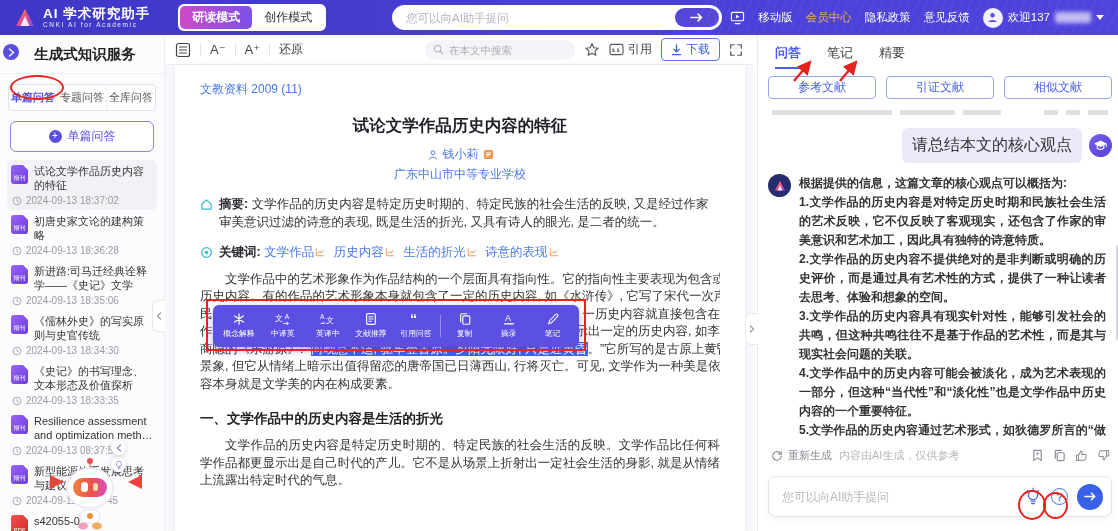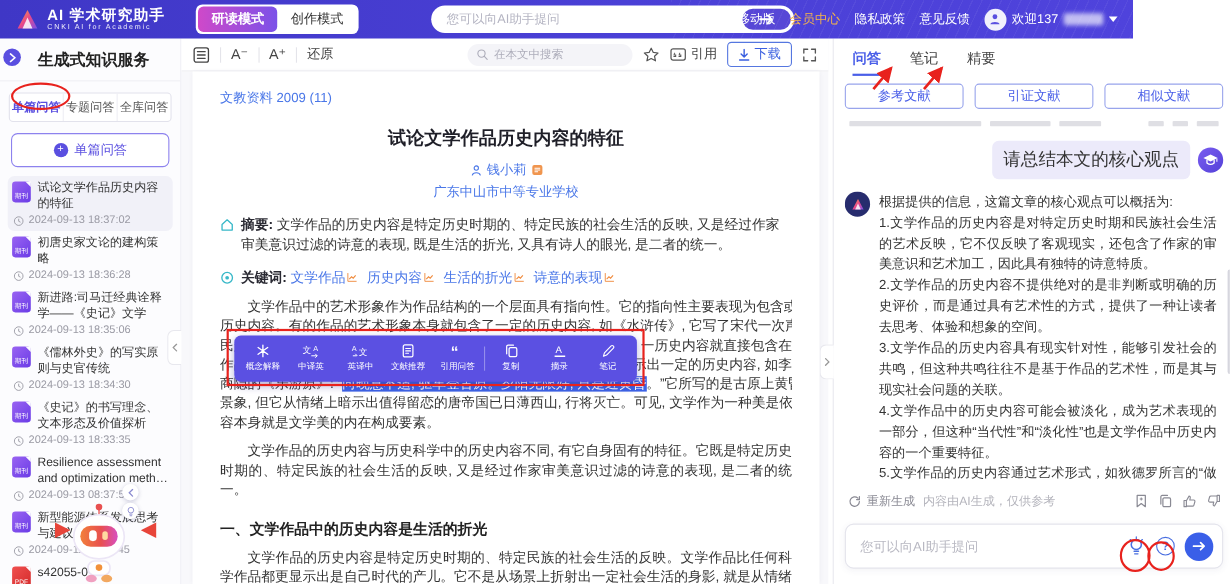--- a/index.html
+++ b/index.html
@@ -1,19 +1,19 @@
 <!DOCTYPE html>
 <html><head>
 <meta charset="utf-8">
 <style>
   * { margin:0; padding:0; box-sizing:border-box; }
   html,body { width:1118px; height:531px; overflow:hidden; font-family:"Liberation Sans","DejaVu Sans",sans-serif; background:#fff; position:relative; }
 
   
-  .topbar { position:absolute; left:0; top:0; width:1030px; height:35px;
+  .topbar { position:absolute; left:0; top:0; width:1118px; height:35px;
     background:linear-gradient(90deg,#3f37c6 0%,#4a40d6 55%,#4f43dc 100%);
     display:flex; align-items:center; padding:0 14px; color:#fff; z-index:10; }
   .topbar::after { content:""; position:absolute; right:0; top:0; width:420px; height:35px;
     background:repeating-linear-gradient(115deg, rgba(255,255,255,.05) 0 1px, transparent 1px 8px); pointer-events:none; }
   .logo { display:flex; align-items:center; gap:7px; }
   .logo-txt .t1 { font-size:13.5px; font-weight:bold; letter-spacing:1px; line-height:14px; }
   .logo-txt .t2 { font-size:6.5px; letter-spacing:1.6px; opacity:.9; line-height:8px; }
   .mode { margin-left:28px; background:#fff; border-radius:6px; padding:2px; display:flex; }
   .mode .seg { font-size:12px; padding:3px 12px; border-radius:5px; color:#333; cursor:pointer; white-space:nowrap; }
   .mode .seg.active { background:linear-gradient(90deg,#cf49c9,#7b51e8); color:#fff; font-weight:bold; }
@@ -94,21 +94,21 @@
   .rp-tabs { display:flex; gap:26px; padding:9px 0 0 17px; font-size:13px; color:#444; }
   .rp-tab { padding-bottom:5px; cursor:pointer; }
   .rp-tab.active { color:#4a5fe8; font-weight:bold; border-bottom:2px solid #4a5fe8; }
   .rp-btns { display:flex; gap:10px; margin:7px 10px 0; }
   .rp-btn { flex:1; height:23px; border:1px solid #98a4ec; border-radius:4px; color:#4a5fe8; font-size:12px; display:flex; align-items:center; justify-content:center; cursor:pointer; background:#fff; }
   .rp-strip { margin:9px 14px 0; height:7px; overflow:hidden; display:flex; gap:8px; align-items:flex-end; }
   .frag { height:5px; background:#c9c9d2; border-radius:1px; opacity:.6; }
   .chip-row { margin-top:13px; padding:0 10px; display:flex; justify-content:flex-end; align-items:center; gap:7px; }
   .chip { background:#eceafa; border-radius:6px; padding:7px 10px; font-size:16px; color:#333; }
   .chip-av { width:23px; height:23px; border-radius:50%; background:linear-gradient(135deg,#7a5cf0,#5442d8); display:flex; align-items:center; justify-content:center; flex:0 0 23px; }
-  .msg { margin:11px 10px 0 10px; display:flex; gap:8px; height:262px; overflow:hidden; }
+  .msg { margin:11px 10px 0 10px; display:flex; gap:8px; height:262px; overflow:hidden;font-weight:bold; }
   .ai-av { width:23px; height:23px; border-radius:50%; background:#272c6e; display:flex; align-items:center; justify-content:center; flex:0 0 23px; }
   .msg-txt { font-size:12px; color:#333; line-height:19px; text-align:justify; padding-right:6px; }
   .rp-scroll { position:absolute; right:2px; top:210px; width:4px; height:95px; border-radius:2px; background:#d6d6de; }
   .rp-footer { position:absolute; left:13px; right:12px; top:413px; display:flex; align-items:center; gap:5px; color:#8a8a94; font-size:11px;text-align:right; }
   .rp-footer .dis { color:#b4b4bc; margin-left:2px; }
   .rp-ficons { margin-left:auto; display:flex; gap:9px; align-items:center; }
   .rp-ficons svg { cursor:pointer; }
   .rp-input { position:absolute; left:10px; right:10px; top:441px; height:41px; border:1px solid #e4e4ec; border-radius:8px; background:#fff; box-shadow:0 2px 6px rgba(60,60,120,.06); display:flex; align-items:center; padding:0 8px 0 13px; gap:9px; }
   .rp-input input { flex:1; min-width:0; border:none; outline:none; font-size:12px; color:#555; background:transparent; }
   .rp-input input::placeholder { color:#b8b8c2; }
@@ -451,21 +451,20 @@
         <span>作品所</span>
         <span>示出一定的历史内容, 如李</span>
       </div>
       <div class="pline">
         <span>商隐的《乐游原》: “</span><span class="selhl">向晚意不适, 驱车登古原。夕阳无限好, 只是近黄昏</span><span>。”它所写的是古原上黄昏时分夕阳的</span>
       </div>
       <div class="pline">景象, 但它从情绪上暗示出值得留恋的唐帝国已日薄西山, 行将灭亡。可见, 文学作为一种美是依存美, 历史内</div>
       <div class="pline">容本身就是文学美的内在构成要素。</div>
     </div>
 
-    <div class="para indent" style="text-indent:2em;">文学作品的历史内容与历史科学中的历史内容不同, 有它自身固有的特征。它既是特定历史时期的、特定民族的社会生活的反映, 又是经过作家审美意识过滤的诗意的表现, 是二者的统一。</div>
     <div class="h1">一、文学作品中的历史内容是生活的折光</div>
     <div class="para" style="text-indent:2em;">文学作品的历史内容是特定历史时期的、特定民族的社会生活的反映。文学作品比任何科学作品都更显示出是自己时代的产儿。它不是从场景上折射出一定社会生活的身影, 就是从情绪上流露出特定时代的气息。</div>
   </div>
 
   <div class="popup">
     <div class="pitem">
       <svg width="14" height="14" viewBox="0 0 16 16">
           <path d="M8 2v12M3 4.5l10 7M13 4.5l-10 7" stroke="#fff" stroke-width="1.4" stroke-linecap="round"></path>
         </svg>
       <span>概念解释</span>

